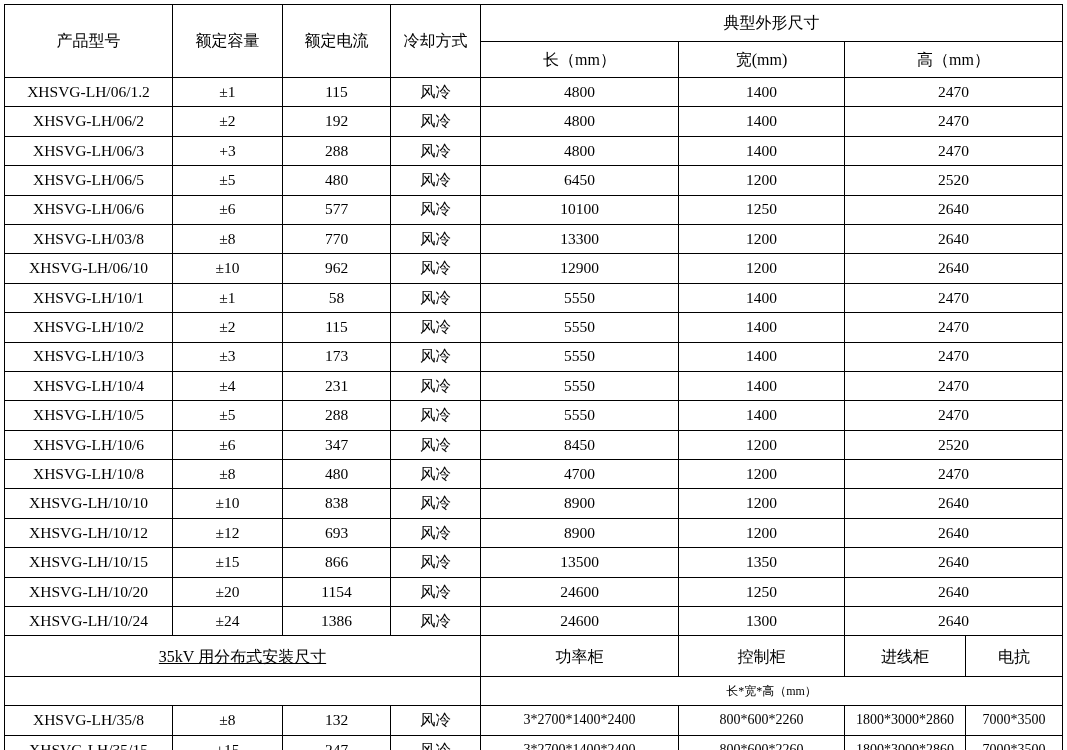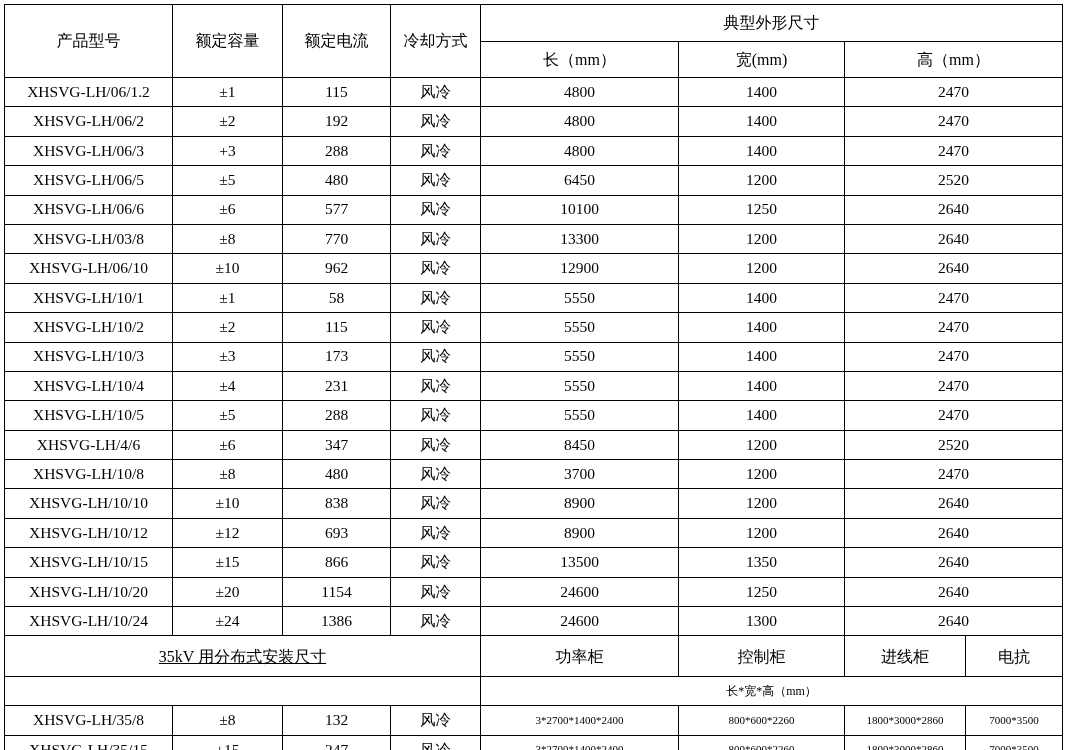--- a/index.html
+++ b/index.html
@@ -67,21 +67,21 @@
   .band-title {
     font-size: 16.5px;
     text-decoration: underline;
   }
   .lwh-band td {
     height: 28px;
     font-size: 12px;
     margin-top: 43px;
   }
   .small-cell {
-    font-size: 11px;
+    font-size: 14px;
   }
 </style>
 </head>
 <body>
 
 <div class="sheet">
   <table class="spec">
     <colgroup>
       <col class="c-model">
       <col class="c-cap">
@@ -207,34 +207,34 @@
       <tr class="row">
         <td class="model">XHSVG-LH/10/5</td>
         <td>±5</td>
         <td>288</td>
         <td>风冷</td>
         <td>5550</td>
         <td>1400</td>
         <td>2470</td>
       </tr>
       <tr class="row">
-        <td class="model">XHSVG-LH/4/6</td>
+        <td class="model">XHSVG-LH/10/6</td>
         <td>±6</td>
         <td>347</td>
         <td>风冷</td>
         <td>8450</td>
         <td>1200</td>
         <td>2520</td>
       </tr>
       <tr class="row">
         <td class="model">XHSVG-LH/10/8</td>
         <td>±8</td>
         <td>480</td>
         <td>风冷</td>
-        <td>3700</td>
+        <td>4700</td>
         <td>1200</td>
         <td>2470</td>
       </tr>
       <tr class="row">
         <td class="model">XHSVG-LH/10/10</td>
         <td>±10</td>
         <td>838</td>
         <td>风冷</td>
         <td>8900</td>
         <td>1200</td>

